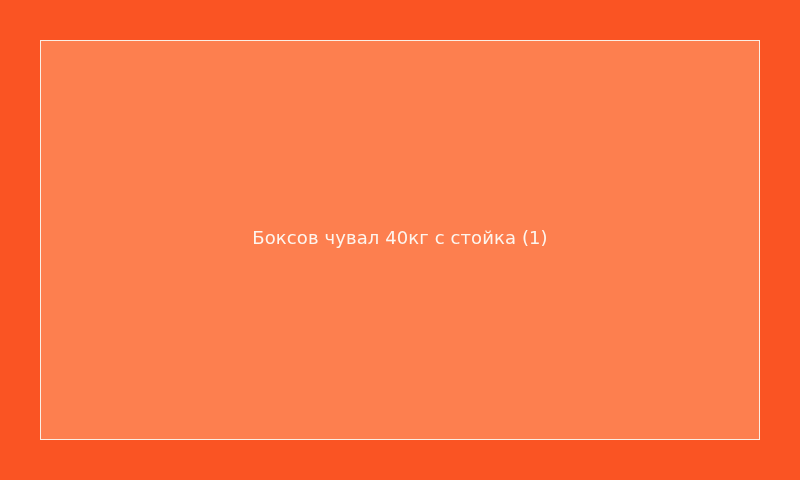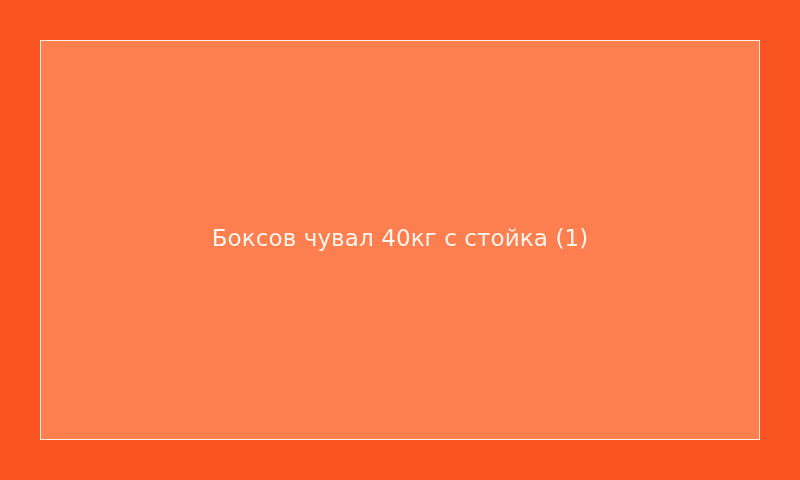--- a/index.html
+++ b/index.html
@@ -38,21 +38,21 @@
     align-items: center;
     justify-content: center;
   }
 
   
   .placeholder-caption {
     display: block;
     width: 100%;
     text-align: center;
     font-family: "DejaVu Sans", "Liberation Sans", sans-serif;
-    font-size: 23px;
+    font-size: 18px;
     font-weight: 400;
     line-height: 1.25;
     letter-spacing: 0.1px;
     color: #fdf5ee;
     padding: 0 24px;
     box-sizing: border-box;
     transform: translateY(-2px);
     white-space: nowrap;
     overflow: hidden;
     text-overflow: ellipsis;

